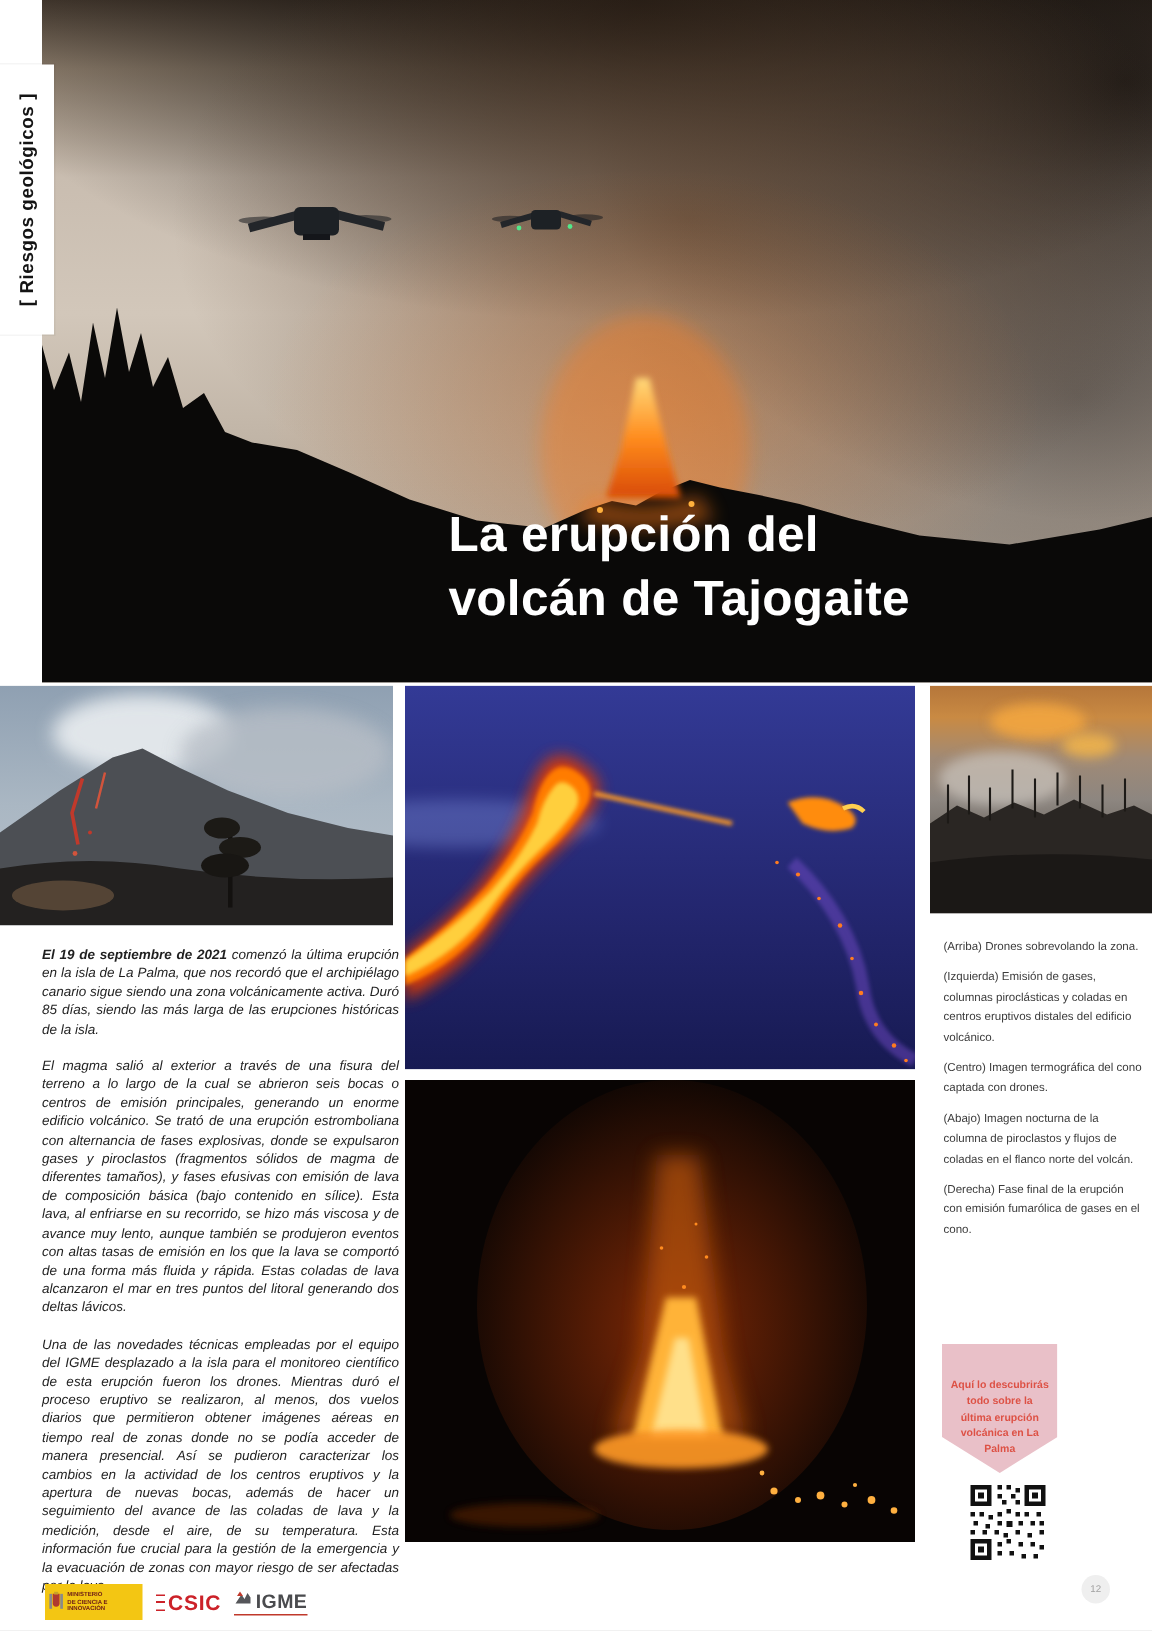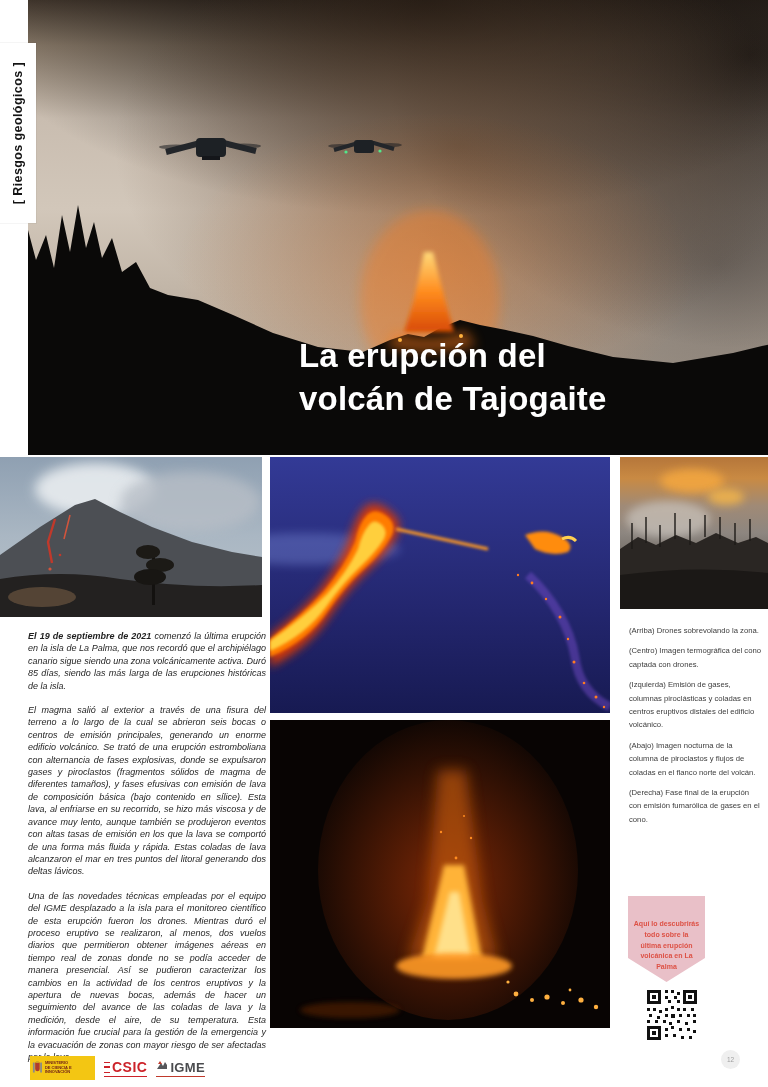--- a/index.html
+++ b/index.html
@@ -48,21 +48,21 @@
       display:flex;justify-content:center;}
   .ribbon span{margin-top:23px;font-size:7px;font-weight:bold;color:#dd5145;text-align:center;
       line-height:10.8px;width:66px;}
   .qr{position:absolute;left:645px;top:988px;width:54px;height:54px;}
 
   
   .footer{position:absolute;left:30px;top:1056px;height:24px;display:flex;align-items:center;gap:9px;}
   .ministry{width:65px;height:24px;background:#f3c613;display:flex;align-items:center;gap:2px;
       padding:0 2px;box-sizing:border-box;}
   .ministry .mtxt{font-size:4px;line-height:4.4px;color:#6d1d17;font-weight:bold;}
-  .csic{display:flex;flex-direction:column;align-items:flex-end;}
+  .csic{display:flex;flex-direction:row;align-items:flex-end;}
   .csic .row{display:flex;align-items:center;gap:2px;}
   .csic .bars{width:6px;height:9px;border-top:1.5px solid #cc2229;border-bottom:1.5px solid #cc2229;
       background:linear-gradient(#fff 3px,#cc2229 3px,#cc2229 4.5px,#fff 4.5px);}
   .csic .word{color:#cc2229;font-weight:800;font-size:14px;letter-spacing:.5px;}
   .csic .rule{width:100%;height:1px;background:#cc2229;margin-top:1px;}
   .igme{display:flex;flex-direction:column;align-items:flex-start;}
   .igme .row{display:flex;gap:2px;}
   .igme .word{color:#4a4b4e;font-weight:800;font-size:13px;letter-spacing:.3px;}
   .igme .rule{width:100%;height:1px;background:#c0392b;margin-top:1px;}
 
@@ -272,22 +272,22 @@
   </div>
 
   <div class="article">
     <p><span class="lead">El 19 de septiembre de 2021</span><span> comenzó la última erupción en la isla de La Palma, que nos recordó que el archipiélago canario sigue siendo una zona volcánicamente activa. Duró 85 días, siendo las más larga de las erupciones históricas de la isla.</span></p>
     <p>El magma salió al exterior a través de una fisura del terreno a lo largo de la cual se abrieron seis bocas o centros de emisión principales, generando un enorme edificio volcánico. Se trató de una erupción estromboliana con alternancia de fases explosivas, donde se expulsaron gases y piroclastos (fragmentos sólidos de magma de diferentes tamaños), y fases efusivas con emisión de lava de composición básica (bajo contenido en sílice). Esta lava, al enfriarse en su recorrido, se hizo más viscosa y de avance muy lento, aunque también se produjeron eventos con altas tasas de emisión en los que la lava se comportó de una forma más fluida y rápida. Estas coladas de lava alcanzaron el mar en tres puntos del litoral generando dos deltas lávicos.</p>
     <p>Una de las novedades técnicas empleadas por el equipo del IGME desplazado a la isla para el monitoreo científico de esta erupción fueron los drones. Mientras duró el proceso eruptivo se realizaron, al menos, dos vuelos diarios que permitieron obtener imágenes aéreas en tiempo real de zonas donde no se podía acceder de manera presencial. Así se pudieron caracterizar los cambios en la actividad de los centros eruptivos y la apertura de nuevas bocas, además de hacer un seguimiento del avance de las coladas de lava y la medición, desde el aire, de su temperatura. Esta información fue crucial para la gestión de la emergencia y la evacuación de zonas con mayor riesgo de ser afectadas por la lava.</p>
   </div>
 
   <div class="captions">
     <p>(Arriba) Drones sobrevolando la zona.</p>
+    <p>(Izquierda) Emisión de gases, columnas piroclásticas y coladas en centros eruptivos distales del edificio volcánico.</p>
     <p>(Centro) Imagen termográfica del cono captada con drones.</p>
-    <p>(Izquierda) Emisión de gases, columnas piroclásticas y coladas en centros eruptivos distales del edificio volcánico.</p>
     <p>(Abajo) Imagen nocturna de la columna de piroclastos y flujos de coladas en el flanco norte del volcán.</p>
     <p>(Derecha) Fase final de la erupción con emisión fumarólica de gases en el cono.</p>
   </div>
 
   <div class="ribbon">
     <span>Aquí lo descubrirás todo sobre la última erupción volcánica en La Palma</span>
   </div>
 
   <div class="qr">
     <svg width="54" height="54" viewBox="0 0 54 54">

